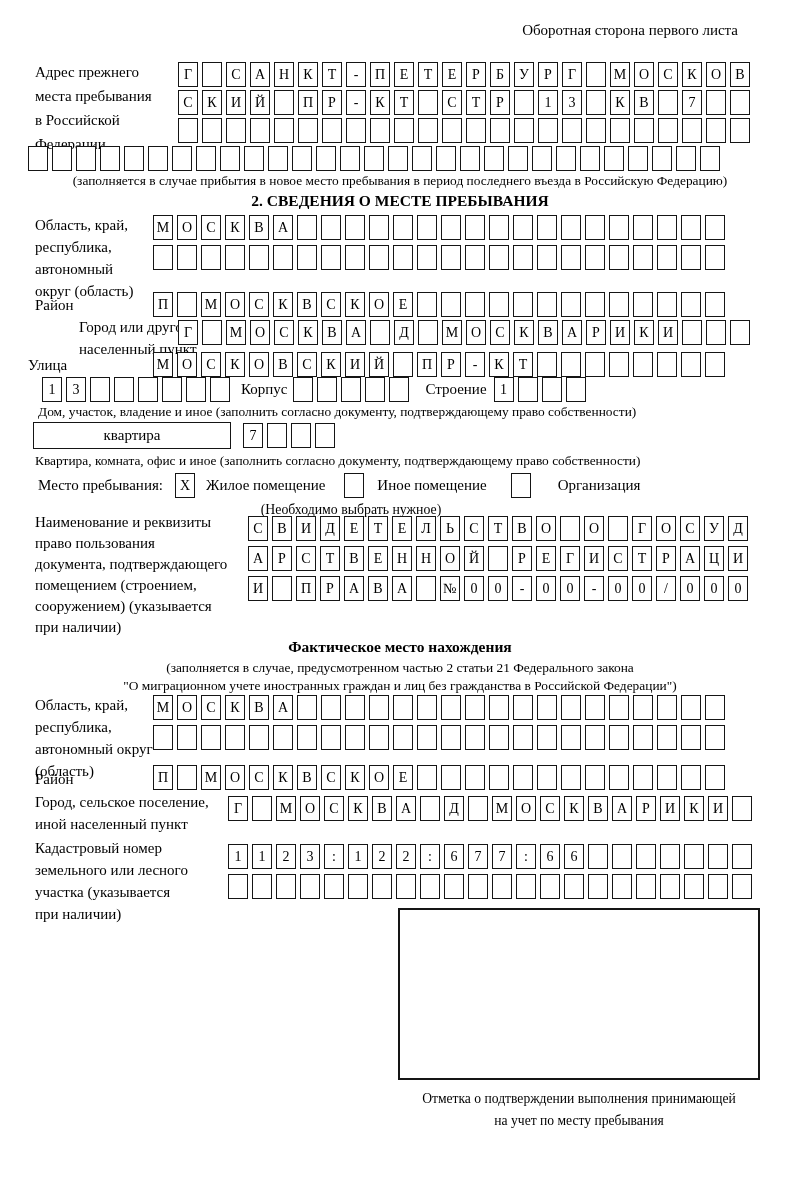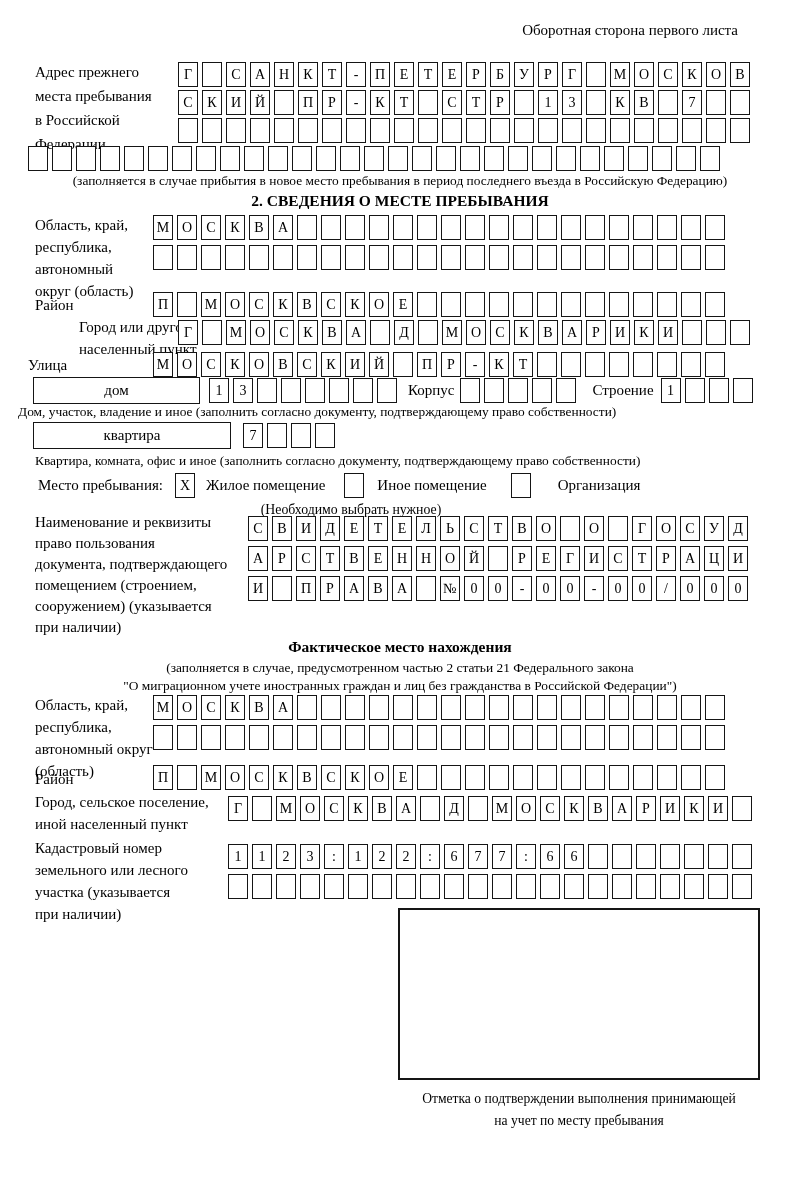--- a/index.html
+++ b/index.html
@@ -285,21 +285,20 @@
     <span class="cell"></span>
     <span class="cell"></span>
     <span class="cell"></span>
     <span class="cell"></span>
     <span class="cell"></span>
     <span class="cell"></span>
     <span class="cell"></span>
   </div>
 
 <div class="abs flexrow" style="left:33px;top:377px;">
-  <div class="named-rect" style="width:167px;">дом</div>
   <div class="cells" style="margin-left:9px;">
       <span class="cell">1</span>
       <span class="cell">3</span>
       <span class="cell"></span>
       <span class="cell"></span>
       <span class="cell"></span>
       <span class="cell"></span>
       <span class="cell"></span>
       <span class="cell"></span>
     </div>
@@ -312,21 +311,21 @@
       <span class="cell"></span>
     </div>
   <div class="inline-label" style="margin-left:16px;">Строение</div>
   <div class="cells" style="margin-left:7px;">
       <span class="cell">1</span>
       <span class="cell"></span>
       <span class="cell"></span>
       <span class="cell"></span>
     </div>
 </div>
-<div class="abs" style="left:18px;top:404px;font-size:13.4px;">Дом, участок, владение и иное (заполнить согласно документу, подтверждающему право собственности)</div>
+<div class="abs" style="left:38px;top:404px;font-size:13.4px;">Дом, участок, владение и иное (заполнить согласно документу, подтверждающему право собственности)</div>
 
 <div class="abs flexrow" style="left:33px;top:422px;">
   <div class="named-rect" style="width:198px;">квартира</div>
   <div class="cells" style="margin-left:12px;">
       <span class="cell">7</span>
       <span class="cell"></span>
       <span class="cell"></span>
       <span class="cell"></span>
     </div>
 </div>

